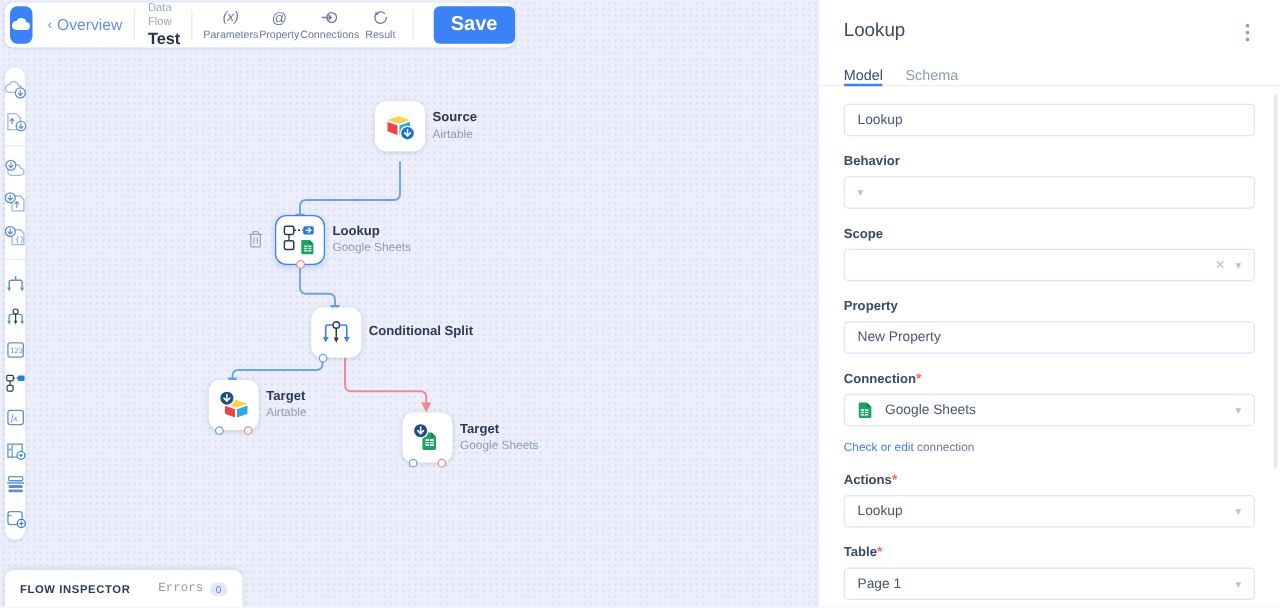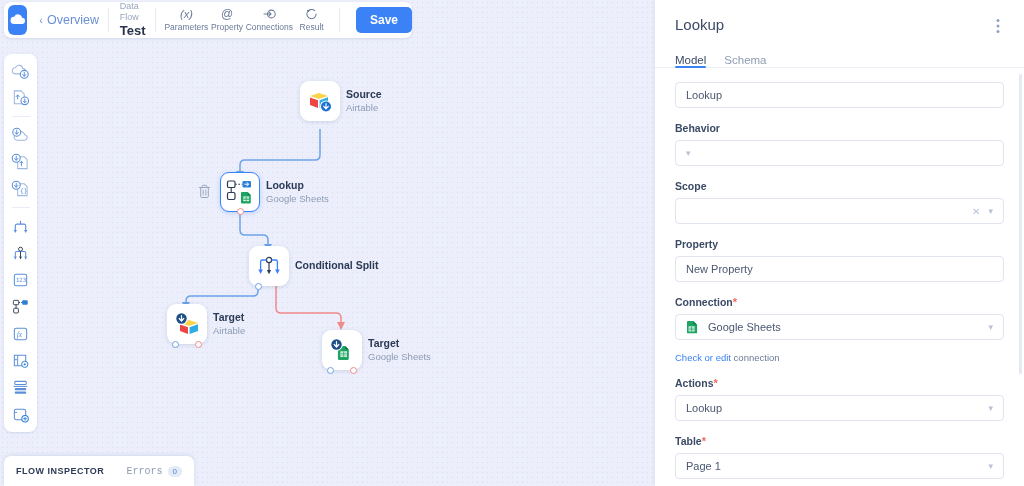--- a/index.html
+++ b/index.html
@@ -40,27 +40,27 @@
   .df-label { font-size: 9px; color: #9aa6bd; }
   .df-name { font-size: 13px; color: #28334a; font-weight: bold; }
   .tb-item {
     display: flex; flex-direction: column; align-items: center; justify-content: center;
     width: 58px; cursor: pointer; gap: 1px;
   }
   .tb-ico { font-size: 11px; color: #6b7a99; font-style: italic; height: 13px; line-height: 13px; }
   .tb-txt { font-size: 8.5px; color: #6b7a99; }
   .save-btn {
     margin-left: 7px; background: #3b82f6; color: #fff;
-    font-size: 12px; font-weight: bold; padding: 6px 14px; border-radius: 5px;
+    font-size: 16px; font-weight: bold; padding: 6px 14px; border-radius: 5px;
     border: none; cursor: pointer;
   }
 
   
   #rail {
-    position: absolute; left: 4px; top: 54px; width: 33px;
+    position: absolute; left: 4px; top: 54px; width: 16px;
     background: #fff; border-radius: 8px; padding: 6px 0;
     box-shadow: 0 1px 3px rgba(40,60,120,.13);
     display: flex; flex-direction: column; align-items: center; gap: 5px; z-index: 15;
   }
   .rail-btn {
     width: 22px; height: 22px; display: flex; align-items: center; justify-content: center;
     border-radius: 4px; cursor: pointer;
   }
   .rail-div { width: 18px; height: 1px; background: #e8ecf5; margin: 2px 0; }
 

